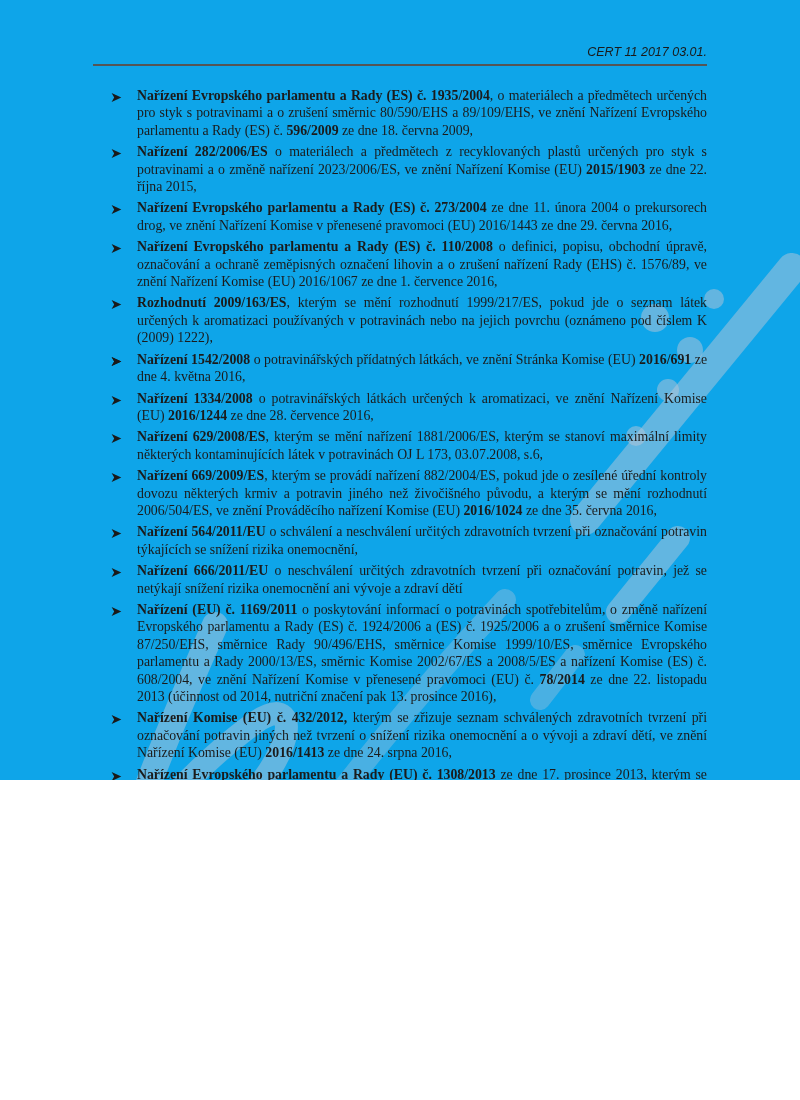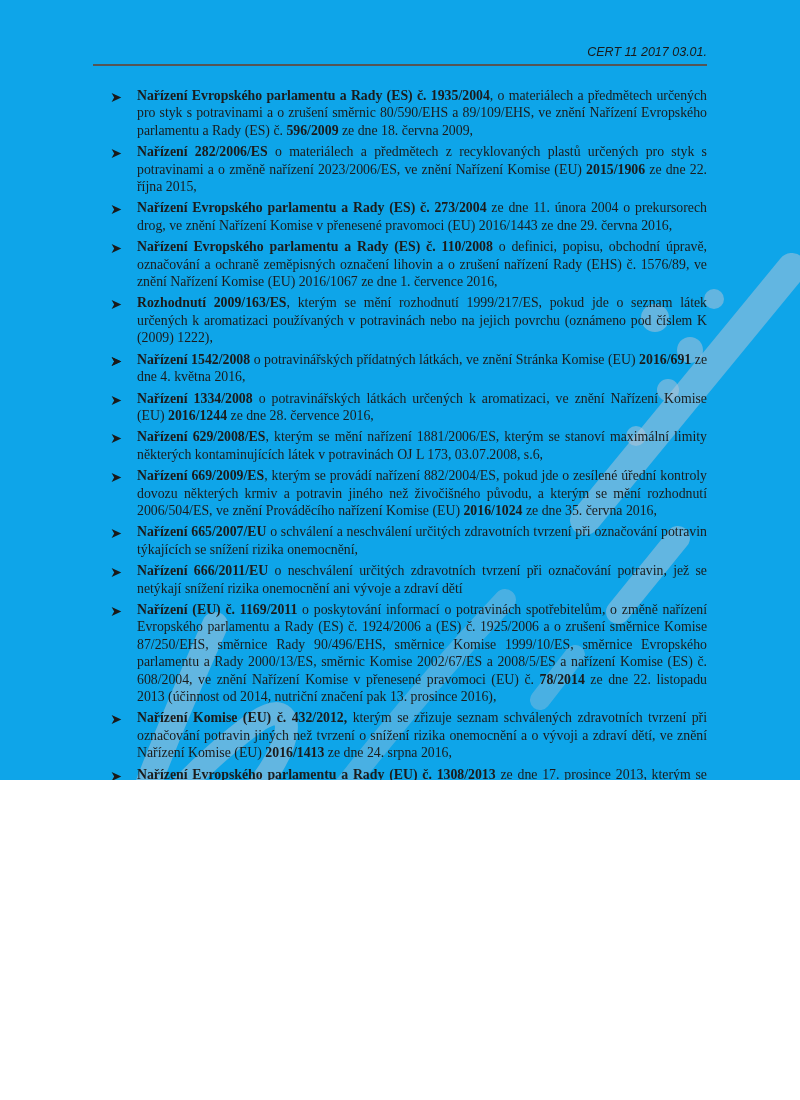--- a/index.html
+++ b/index.html
@@ -83,21 +83,21 @@
     <span>CERT 11 2017 03.01.</span>
   </div>
 
   <div class="content">
     <ul class="reg-list">
         <li><span class="bullet"><svg width="11" height="11" viewBox="0 0 11 11" xmlns="http://www.w3.org/2000/svg">
               <path d="M0.6 0.9 L10.3 5.5 L0.6 10.1 L3.2 5.5 Z" fill="#1a1a1a"></path>
             </svg></span><span class="li-text"><b>Nařízení Evropského parlamentu a Rady (ES) č. 1935/2004</b><span>, o materiálech a předmětech určených pro styk s potravinami a o zrušení směrnic 80/590/EHS a 89/109/EHS, ve znění Nařízení Evropského parlamentu a Rady (ES) č. </span><b>596/2009</b><span> ze dne 18. června 2009,</span></span></li>
         <li><span class="bullet"><svg width="11" height="11" viewBox="0 0 11 11" xmlns="http://www.w3.org/2000/svg">
               <path d="M0.6 0.9 L10.3 5.5 L0.6 10.1 L3.2 5.5 Z" fill="#1a1a1a"></path>
-            </svg></span><span class="li-text"><b>Nařízení 282/2006/ES</b><span> o materiálech a předmětech z recyklovaných plastů určených pro styk s potravinami a o změně nařízení 2023/2006/ES, ve znění Nařízení Komise (EU) </span><b>2015/1906</b><span> ze dne 22. října 2015,</span></span></li>
+            </svg></span><span class="li-text"><b>Nařízení 282/2006/ES</b><span> o materiálech a předmětech z recyklovaných plastů určených pro styk s potravinami a o změně nařízení 2023/2006/ES, ve znění Nařízení Komise (EU) </span><b>2015/1903</b><span> ze dne 22. října 2015,</span></span></li>
         <li><span class="bullet"><svg width="11" height="11" viewBox="0 0 11 11" xmlns="http://www.w3.org/2000/svg">
               <path d="M0.6 0.9 L10.3 5.5 L0.6 10.1 L3.2 5.5 Z" fill="#1a1a1a"></path>
             </svg></span><span class="li-text"><b>Nařízení Evropského parlamentu a Rady (ES) č. 273/2004</b><span> ze dne 11. února 2004 o prekursorech drog, ve znění Nařízení Komise v přenesené pravomoci (EU) 2016/1443 ze dne 29. června 2016,</span></span></li>
         <li><span class="bullet"><svg width="11" height="11" viewBox="0 0 11 11" xmlns="http://www.w3.org/2000/svg">
               <path d="M0.6 0.9 L10.3 5.5 L0.6 10.1 L3.2 5.5 Z" fill="#1a1a1a"></path>
             </svg></span><span class="li-text"><b>Nařízení Evropského parlamentu a Rady (ES) č. 110/2008</b><span> o definici, popisu, obchodní úpravě, označování a ochraně zeměpisných označení lihovin a o zrušení nařízení Rady (EHS) č. 1576/89, ve znění Nařízení Komise (EU) 2016/1067 ze dne 1. července 2016,</span></span></li>
         <li><span class="bullet"><svg width="11" height="11" viewBox="0 0 11 11" xmlns="http://www.w3.org/2000/svg">
               <path d="M0.6 0.9 L10.3 5.5 L0.6 10.1 L3.2 5.5 Z" fill="#1a1a1a"></path>
             </svg></span><span class="li-text"><b>Rozhodnutí 2009/163/ES</b><span>, kterým se mění rozhodnutí 1999/217/ES, pokud jde o seznam látek určených k aromatizaci používaných v potravinách nebo na jejich povrchu (oznámeno pod číslem K (2009) 1222),</span></span></li>
         <li><span class="bullet"><svg width="11" height="11" viewBox="0 0 11 11" xmlns="http://www.w3.org/2000/svg">
@@ -110,21 +110,21 @@
               <path d="M0.6 0.9 L10.3 5.5 L0.6 10.1 L3.2 5.5 Z" fill="#1a1a1a"></path>
             </svg></span><span class="li-text"><b>Nařízení 1334/2008</b><span> o potravinářských látkách určených k aromatizaci, ve znění Nařízení Komise (EU) </span><b>2016/1244</b><span> ze dne 28. července 2016,</span></span></li>
         <li><span class="bullet"><svg width="11" height="11" viewBox="0 0 11 11" xmlns="http://www.w3.org/2000/svg">
               <path d="M0.6 0.9 L10.3 5.5 L0.6 10.1 L3.2 5.5 Z" fill="#1a1a1a"></path>
             </svg></span><span class="li-text"><b>Nařízení 629/2008/ES</b><span>, kterým se mění nařízení 1881/2006/ES, kterým se stanoví maximální limity některých kontaminujících látek v potravinách  OJ L 173, 03.07.2008, s.6,</span></span></li>
         <li><span class="bullet"><svg width="11" height="11" viewBox="0 0 11 11" xmlns="http://www.w3.org/2000/svg">
               <path d="M0.6 0.9 L10.3 5.5 L0.6 10.1 L3.2 5.5 Z" fill="#1a1a1a"></path>
             </svg></span><span class="li-text"><b>Nařízení 669/2009/ES</b><span>, kterým se provádí nařízení  882/2004/ES, pokud jde o zesílené úřední kontroly dovozu některých krmiv a potravin jiného než živočišného původu, a kterým se mění rozhodnutí 2006/504/ES, ve znění Prováděcího nařízení Komise (EU) </span><b>2016/1024</b><span> ze dne 35. června 2016,</span></span></li>
         <li><span class="bullet"><svg width="11" height="11" viewBox="0 0 11 11" xmlns="http://www.w3.org/2000/svg">
               <path d="M0.6 0.9 L10.3 5.5 L0.6 10.1 L3.2 5.5 Z" fill="#1a1a1a"></path>
-            </svg></span><span class="li-text"><b>Nařízení 665/2007/EU</b><span> o schválení a neschválení určitých zdravotních tvrzení při označování potravin týkajících se snížení rizika onemocnění,</span></span></li>
+            </svg></span><span class="li-text"><b>Nařízení 564/2011/EU</b><span> o schválení a neschválení určitých zdravotních tvrzení při označování potravin týkajících se snížení rizika onemocnění,</span></span></li>
         <li><span class="bullet"><svg width="11" height="11" viewBox="0 0 11 11" xmlns="http://www.w3.org/2000/svg">
               <path d="M0.6 0.9 L10.3 5.5 L0.6 10.1 L3.2 5.5 Z" fill="#1a1a1a"></path>
             </svg></span><span class="li-text"><b>Nařízení 666/2011/EU</b><span> o neschválení určitých zdravotních tvrzení při označování potravin, jež se netýkají snížení rizika onemocnění ani vývoje a zdraví dětí</span></span></li>
         <li><span class="bullet"><svg width="11" height="11" viewBox="0 0 11 11" xmlns="http://www.w3.org/2000/svg">
               <path d="M0.6 0.9 L10.3 5.5 L0.6 10.1 L3.2 5.5 Z" fill="#1a1a1a"></path>
             </svg></span><span class="li-text"><b>Nařízení (EU) č. 1169/2011</b><span>  o poskytování informací o potravinách spotřebitelům, o změně nařízení Evropského parlamentu a Rady (ES) č. 1924/2006 a (ES) č. 1925/2006 a o zrušení směrnice Komise 87/250/EHS, směrnice Rady 90/496/EHS, směrnice Komise 1999/10/ES, směrnice Evropského parlamentu a Rady 2000/13/ES, směrnic Komise 2002/67/ES a 2008/5/ES a nařízení Komise (ES) č. 608/2004, ve znění Nařízení Komise v přenesené pravomoci (EU) č. </span><b>78/2014</b><span> ze dne 22. listopadu 2013 (účinnost od 2014, nutriční značení pak 13. prosince 2016),</span></span></li>
         <li><span class="bullet"><svg width="11" height="11" viewBox="0 0 11 11" xmlns="http://www.w3.org/2000/svg">
               <path d="M0.6 0.9 L10.3 5.5 L0.6 10.1 L3.2 5.5 Z" fill="#1a1a1a"></path>
             </svg></span><span class="li-text"><b>Nařízení Komise (EU) č. 432/2012,</b><span> kterým se zřizuje seznam schválených zdravotních tvrzení při označování potravin jiných než tvrzení o snížení rizika onemocnění a o vývoji a zdraví dětí, ve znění Nařízení Komise (EU) </span><b>2016/1413</b><span> ze dne 24. srpna 2016,</span></span></li>
         <li><span class="bullet"><svg width="11" height="11" viewBox="0 0 11 11" xmlns="http://www.w3.org/2000/svg">

